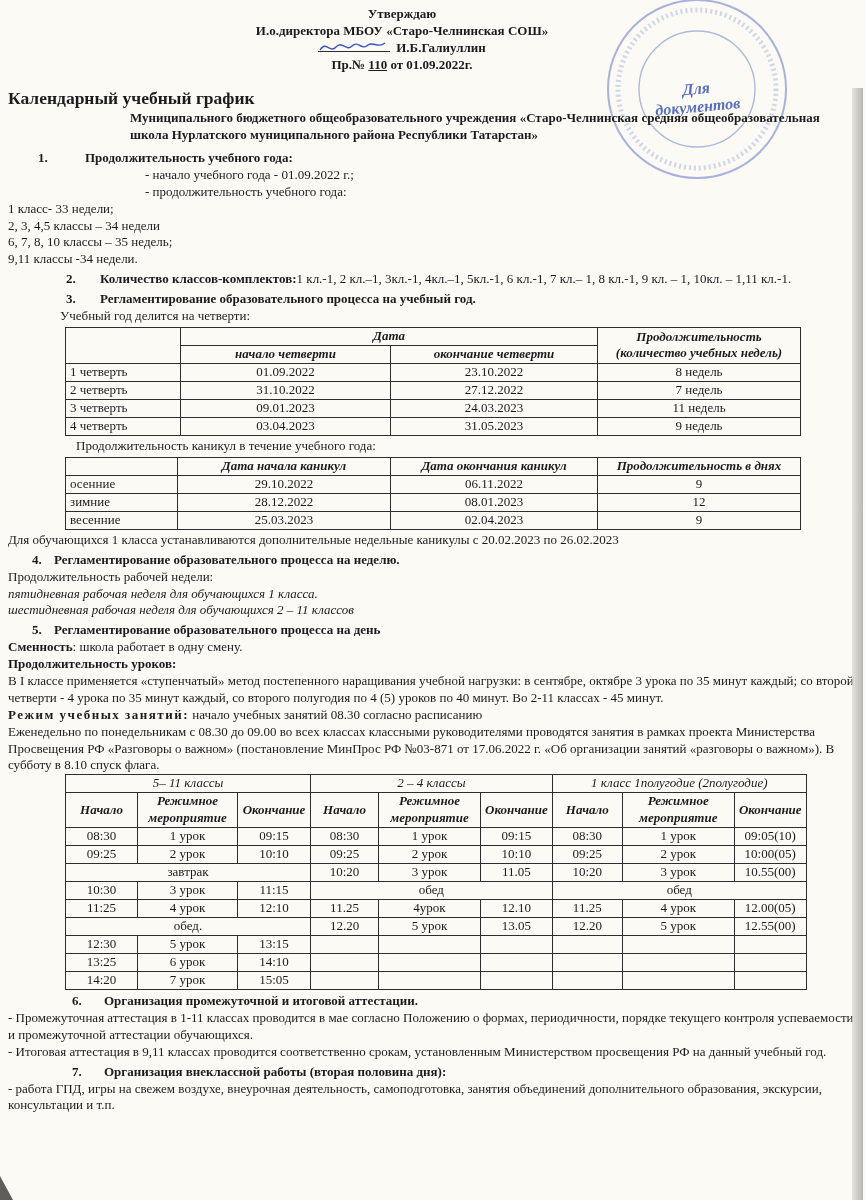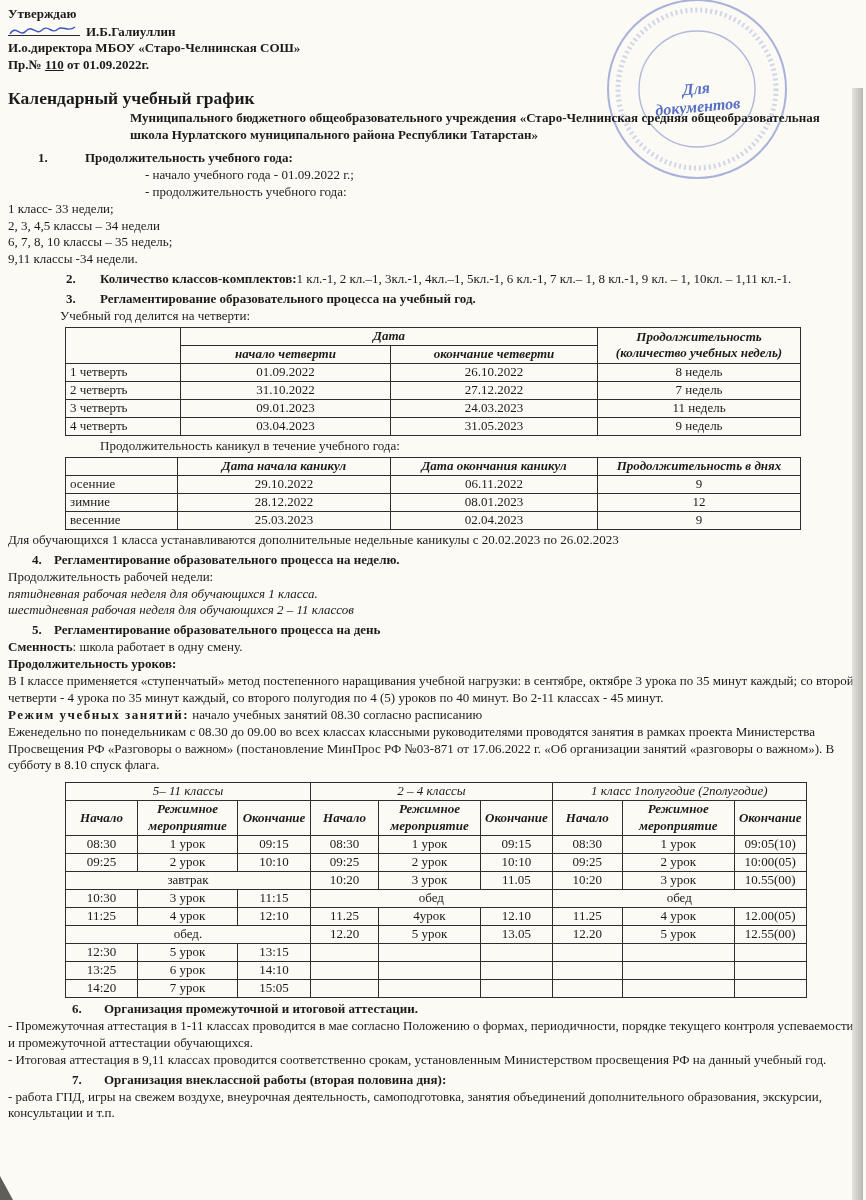--- a/index.html
+++ b/index.html
@@ -8,29 +8,29 @@
     position:relative; width:866px; height:1200px; margin:0 auto;
     background:#fbfaf5; color:#1b1b1b; overflow:hidden;
     font-family:"Liberation Serif", serif; font-size:13px; line-height:1.3;
     padding:6px 8px;
   }
   .b { font-weight:700; }
   .i { font-style:italic; }
   .u { text-decoration:underline;margin-top:40px; }
   .flush { margin-left:0; }
   .ind145 { margin-left:137px; }
-  .ind100 { margin-left:92px; }
+  .ind100 { margin-left:68px; }
   .ind60 { margin-left:52px; }
   .sechead { margin-top:3px; }
   .snum1 { display:inline-block; margin-left:30px; min-width:47px; font-weight:700; }
   .snum23 { display:inline-block; margin-left:58px; min-width:34px; font-weight:700; }
   .snum45 { display:inline-block; margin-left:24px; min-width:22px; font-weight:700; }
   .snum67 { display:inline-block; margin-left:64px; min-width:32px; font-weight:700; }
 
-  .approval { position:relative; z-index:2; text-align:left; padding-right:62px; font-weight:700; line-height:1.28; }
+  .approval { position:relative; z-index:2; text-align:center; padding-right:62px; font-weight:700; line-height:1.28; }
   .sig-wrap { display:inline-block; width:72px; border-bottom:1px solid #2a2a2a; vertical-align:baseline; margin-right:6px; }
   .sig-wrap svg { display:block; margin-bottom:-4px; }
 
   .stamp { position:absolute; top:-4px; right:76px; width:186px; height:186px; z-index:3; pointer-events:none; mix-blend-mode:multiply; opacity:.85; }
   .stamp svg { position:absolute; left:0; top:0; }
   .stamp-text { position:absolute; left:28px; top:84px; width:130px; text-align:center; color:#3c57c2; font-style:italic; font-weight:700; font-size:16px; line-height:1.1; transform:rotate(-5deg); }
 
   .title { font-size:17.5px; font-weight:700; margin-top:13px; }
   .subtitle { font-weight:700; margin:1px 0 6px 122px; width:692px; font-size:13px; line-height:1.3; }
 
@@ -58,26 +58,26 @@
       <circle cx="93" cy="93" r="58" fill="none" stroke="#4b63c4" stroke-width="1.4" opacity="0.5"></circle>
     </svg>
     <div class="stamp-text">
       <div>Для</div>
       <div>документов</div>
     </div>
   </div>
 
   <div class="approval">
     <div>Утверждаю</div>
+    <div>И.о.директора МБОУ «Старо-Челнинская СОШ»</div>
     <div>
       <span class="sig-wrap"><svg width="70" height="16" viewBox="0 0 70 16">
             <path d="M2 11 C8 1,12 15,18 8 C24 1,28 13,34 7 C40 1,44 12,50 6 C55 2,60 10,67 4" fill="none" stroke="#3b55c0" stroke-width="1.4"></path>
           </svg></span><span>И.Б.Галиуллин</span>
     </div>
-    <div>И.о.директора МБОУ «Старо-Челнинская СОШ»</div>
     <div><span>Пр.№ </span><span class="u">110</span><span> от 01.09.2022г.</span></div>
   </div>
 
   <div class="title">Календарный учебный график</div>
   <div class="subtitle">Муниципального бюджетного общеобразовательного учреждения «Старо-Челнинская средняя общеобразовательная школа Нурлатского муниципального района Республики Татарстан»</div>
 
   <div class="sechead">
     <span class="snum1">1.</span><span class="b">Продолжительность учебного года:</span>
   </div>
   <div class="ind145">- начало учебного года - 01.09.2022 г.;</div>
@@ -112,21 +112,21 @@
         <span style="display:block">(количество учебных недель)</span>
       </td>
     </tr>
     <tr>
       <td class="hb">начало четверти</td>
       <td class="hb">окончание четверти</td>
     </tr>
     <tr>
       <td class="tl">1 четверть</td>
       <td>01.09.2022</td>
-      <td>26.10.2022</td>
+      <td>23.10.2022</td>
       <td>8 недель</td>
     </tr>
     <tr>
       <td class="tl">2 четверть</td>
       <td>31.10.2022</td>
       <td>27.12.2022</td>
       <td>7 недель</td>
     </tr>
     <tr>
       <td class="tl">3 четверть</td>
@@ -195,21 +195,21 @@
   <div class="flush">
     <span class="b">Сменность</span><span>: школа работает в одну смену.</span>
   </div>
   <div class="flush b">Продолжительность уроков:</div>
   <div class="flush">В I классе применяется «ступенчатый» метод постепенного наращивания учебной нагрузки: в сентябре, октябре 3 урока по 35 минут каждый; со второй четверти - 4 урока по 35 минут каждый, со второго полугодия по 4 (5) уроков по 40 минут. Во 2-11 классах  -   45 минут.</div>
   <div class="flush">
     <span class="b spaced">Режим учебных занятий:</span><span> начало учебных занятий 08.30 согласно расписанию</span>
   </div>
   <div class="flush">Еженедельно по понедельникам с 08.30 до 09.00 во всех классах классными руководителями проводятся занятия в рамках проекта Министерства Просвещения РФ «Разговоры о важном» (постановление МинПрос РФ №03-871 от 17.06.2022 г. «Об организации занятий «разговоры о важном»). В субботу в 8.10 спуск флага.</div>
 
-  <table class="tbl" style="margin-top:8px">
+  <table class="tbl" style="margin-top:0">
     <colgroup>
       <col style="width:72px">
         <col style="width:100px">
         <col style="width:73px">
       <col style="width:68px">
         <col style="width:102px">
         <col style="width:68px">
       <col style="width:70px">
         <col style="width:112px">
         <col style="width:72px">

